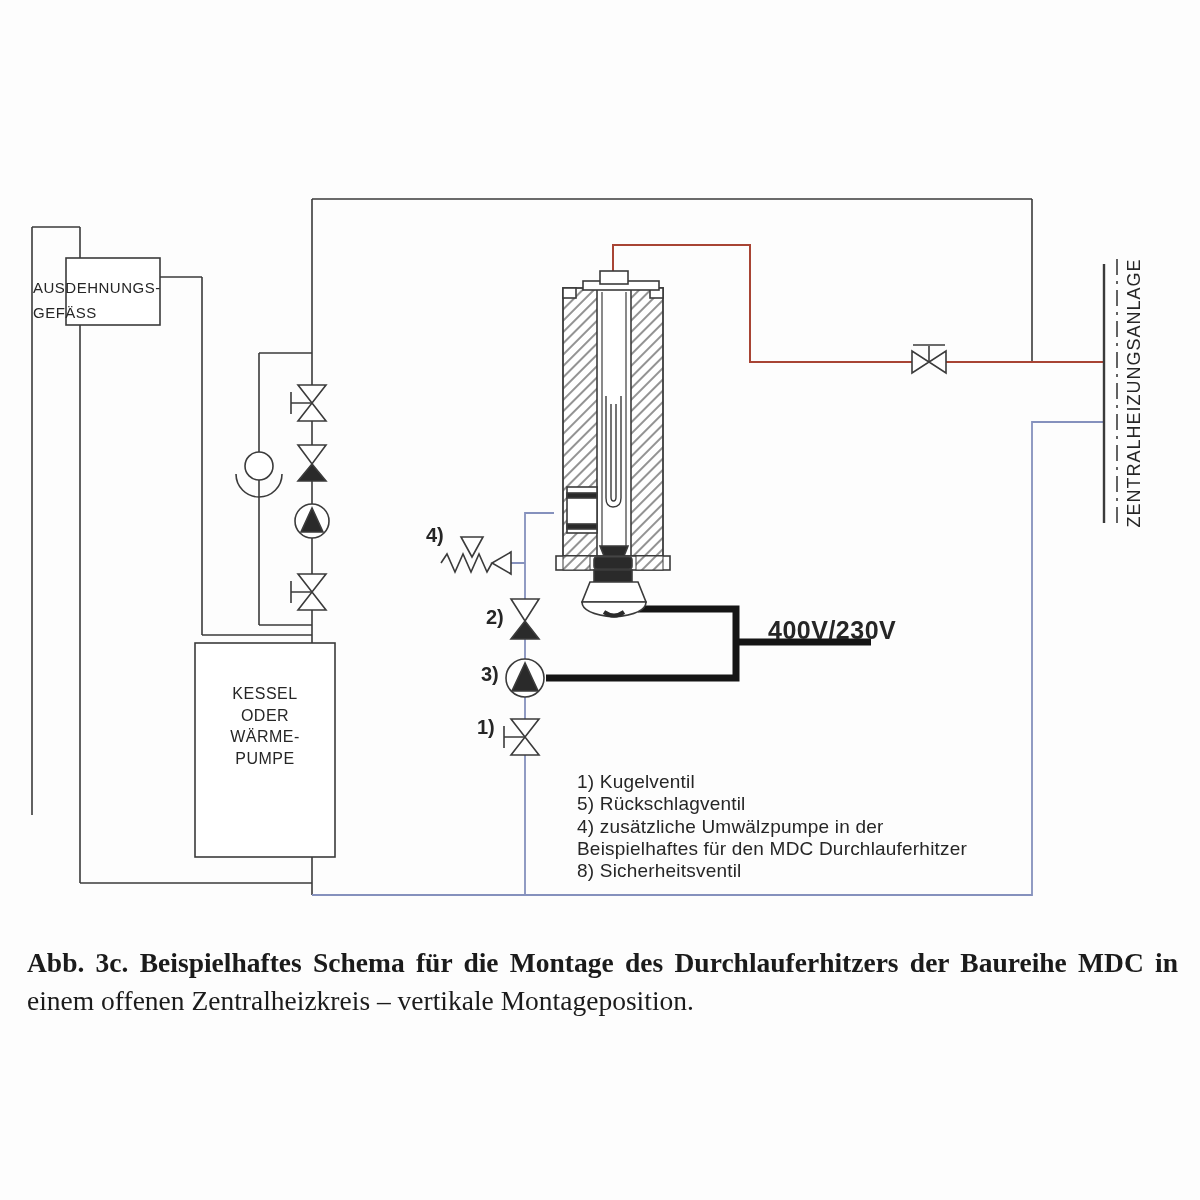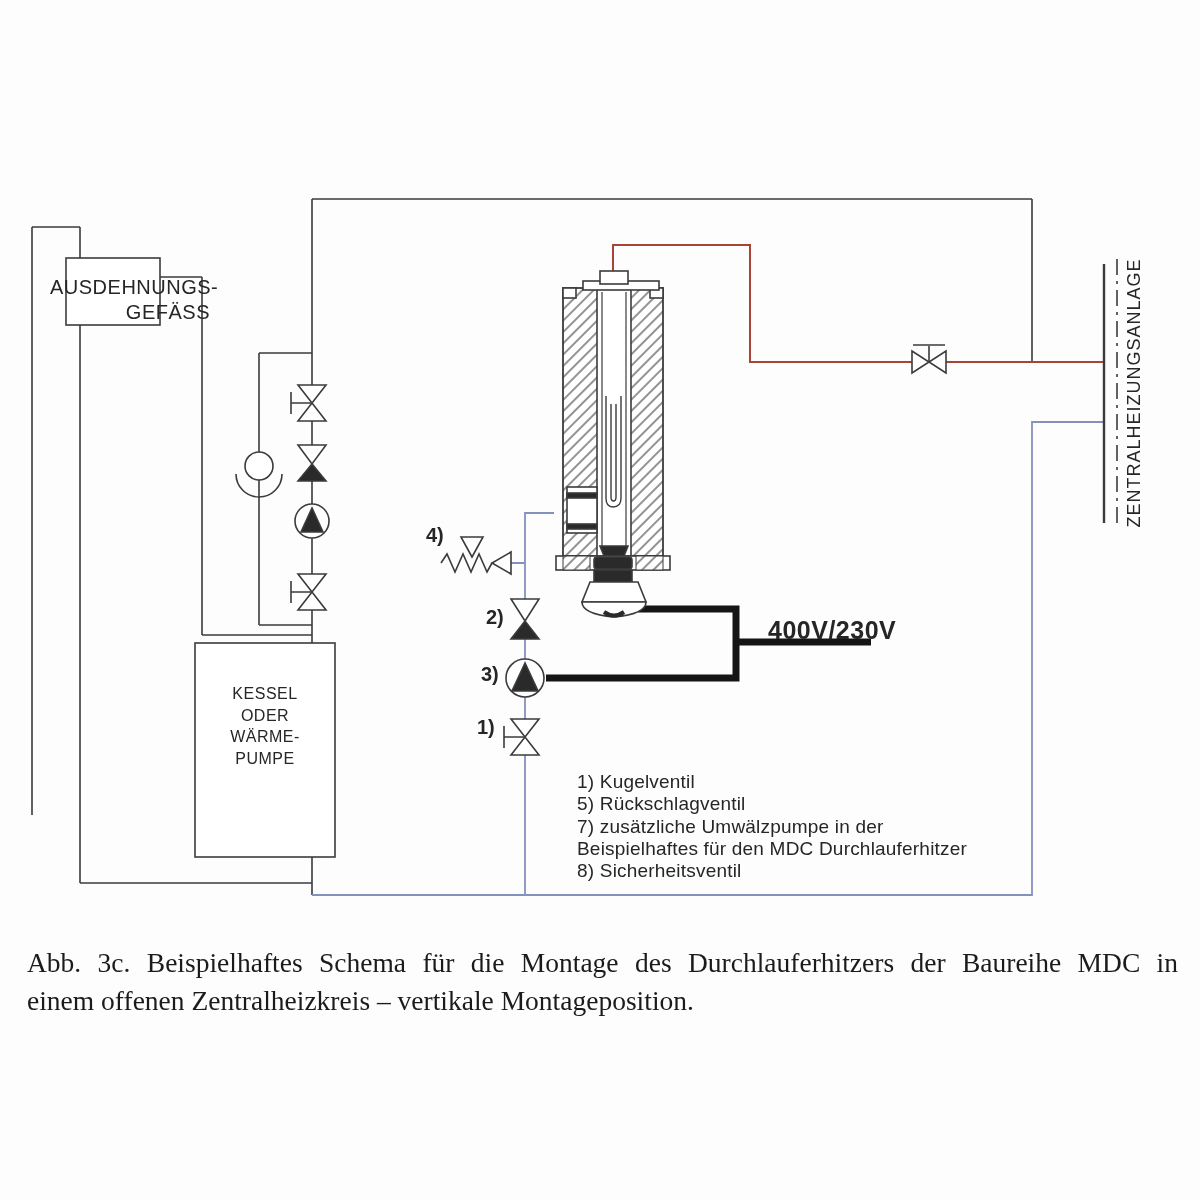--- a/index.html
+++ b/index.html
@@ -1,36 +1,36 @@
 <!DOCTYPE html>
 <html style="--supply-line: #a84434; --return-line: #8591bd; --pipe-line: #3b3b3b; --cable: #151515;"><head>
 <meta charset="utf-8">
 <style>
   html,body{margin:0;padding:0;background:#f4f4f4;}
   #page{position:relative;width:1200px;height:1200px;background:#fdfdfd;overflow:hidden;
         font-family:"Liberation Sans",sans-serif;color:#262626;}
   #diagram-svg{position:absolute;left:0;top:0;width:1200px;height:1200px;}
 
   .lbl{position:absolute;white-space:pre-line;}
-  .lbl-expansion{left:50px;top:275px;width:160px;text-align:right;font-size:20px;line-height:25px;letter-spacing:.5px;}
+  .lbl-expansion{left:33px;top:275px;width:160px;text-align:left;font-size:15px;line-height:25px;letter-spacing:.5px;}
   .lbl-boiler{left:195px;top:683px;width:140px;text-align:center;font-size:16px;line-height:21.5px;letter-spacing:.5px;}
   .lbl-wall{left:1134px;top:393px;transform:translate(-50%,-50%) rotate(-90deg);white-space:nowrap;
             font-size:18px;letter-spacing:1px;}
   .lbl-voltage{left:768px;top:616px;font-size:25px;font-weight:700;letter-spacing:.5px;}
   .callout{position:absolute;font-size:20px;font-weight:700;}
   .callout-4{left:426px;top:524px;}
   .callout-2{left:486px;top:606px;}
   .callout-3{left:481px;top:663px;}
   .callout-1{left:477px;top:716px;}
 
   .legend{position:absolute;left:577px;top:771px;font-size:19px;line-height:22.3px;letter-spacing:.2px;}
 
   .caption{position:absolute;left:27px;top:944px;width:1151px;
            font-family:"Liberation Serif",serif;font-size:27.5px;line-height:38px;color:#1b1b1b;}
-  .caption .just{text-align:justify;text-align-last:justify;}
+  .caption .just{text-align:justify;text-align-last:justify;font-weight:bold;}
 
   
   .pipe{stroke:var(--pipe-line,#3b3b3b);stroke-width:1.6;fill:none;}
   .supply{stroke:var(--supply-line,#a84434);stroke-width:2;fill:none;}
   .return{stroke:var(--return-line,#8591bd);stroke-width:1.8;fill:none;}
   .cable{stroke:var(--cable,#151515);stroke-width:7;fill:none;}
   .sym{stroke:#3b3b3b;stroke-width:1.6;}
   .sym-w{fill:#ffffff;}
   .sym-b{fill:#2a2a2a;}
 </style>
@@ -174,21 +174,21 @@
   <div class="lbl lbl-voltage">400V/230V</div>
 
   <div class="callout callout-4">4)</div>
   <div class="callout callout-2">2)</div>
   <div class="callout callout-3">3)</div>
   <div class="callout callout-1">1)</div>
 
   <div class="legend">
     <div>1) Kugelventil</div>
     <div>5) Rückschlagventil</div>
-    <div>7) zusätzliche Umwälzpumpe in der</div>
+    <div>4) zusätzliche Umwälzpumpe in der</div>
     <div>Beispielhaftes für den MDC Durchlauferhitzer</div>
     <div>8) Sicherheitsventil</div>
   </div>
 
   <div class="caption">
     <div class="just">Abb. 3c. Beispielhaftes Schema für die Montage des Durchlauferhitzers der Baureihe MDC in</div>
     <div>einem offenen Zentralheizkreis – vertikale Montageposition.</div>
   </div>
 
 </div>

